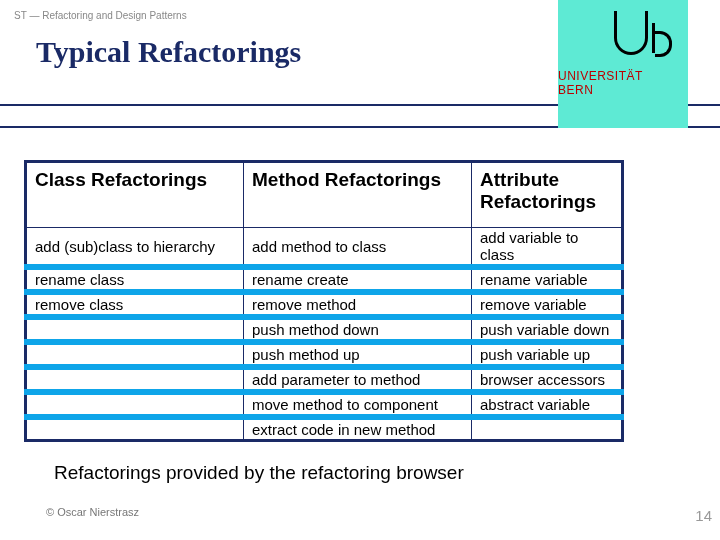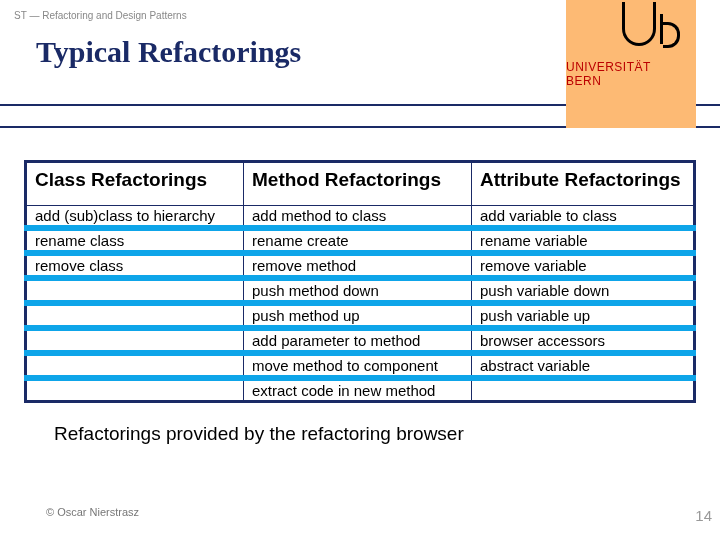--- a/index.html
+++ b/index.html
@@ -30,25 +30,25 @@
     top: 104px;
     left: 0;
     width: 720px;
     height: 24px;
     border-top: 2px solid #1a2a66;
     border-bottom: 2px solid #1a2a66;
   }
   .logo {
     position: absolute;
     top: 0;
-    right: 24px;
+    right: 32px;
     width: 130px;
     height: 128px;
-    background: #fdba74;
-    padding-top: 2px;
+    background: #5eead4;
+    padding-top: 11px;
   }
   .logo-top {
     display: flex;
     align-items: flex-end;
     justify-content: flex-end;
     gap: 4px;
     padding-right: 20px;
   }
   .logo-u {
     width: 34px; height: 44px;
@@ -70,21 +70,21 @@
     margin-top: 14px;
     color: #b00;
     font-size: 12px;
     letter-spacing: 0.5px;
     line-height: 1.2;
   }
   .content-area {
     position: absolute;
     top: 160px;
     left: 24px;
-    width: 672px;
+    width: 600px;
   }
   table.ref {
     border-collapse: collapse;
     width: 100%;
     border: 3px solid #1a2a66;
   }
   table.ref th {
     text-align: left;
     font-size: 19px;
     font-weight: bold;

